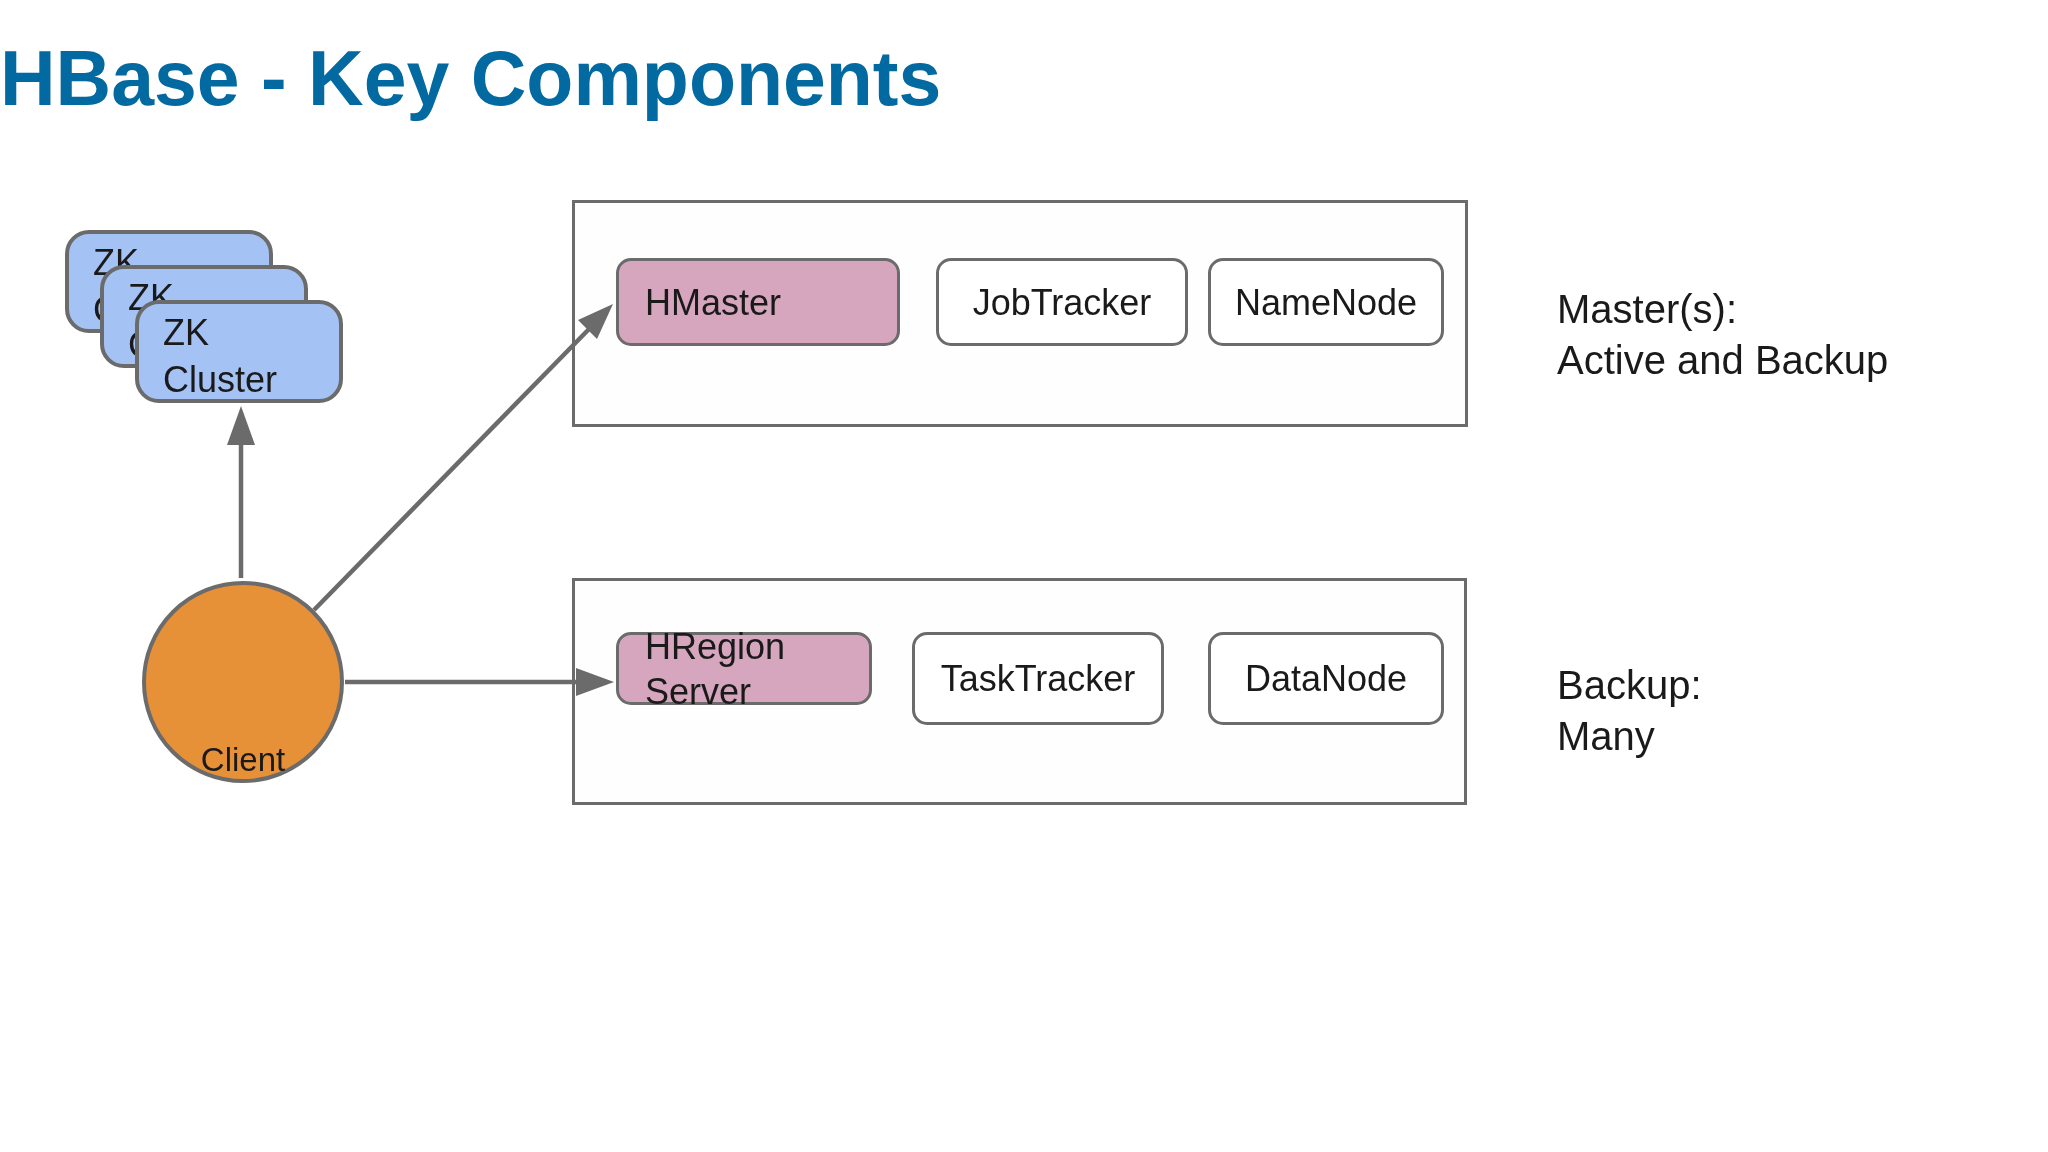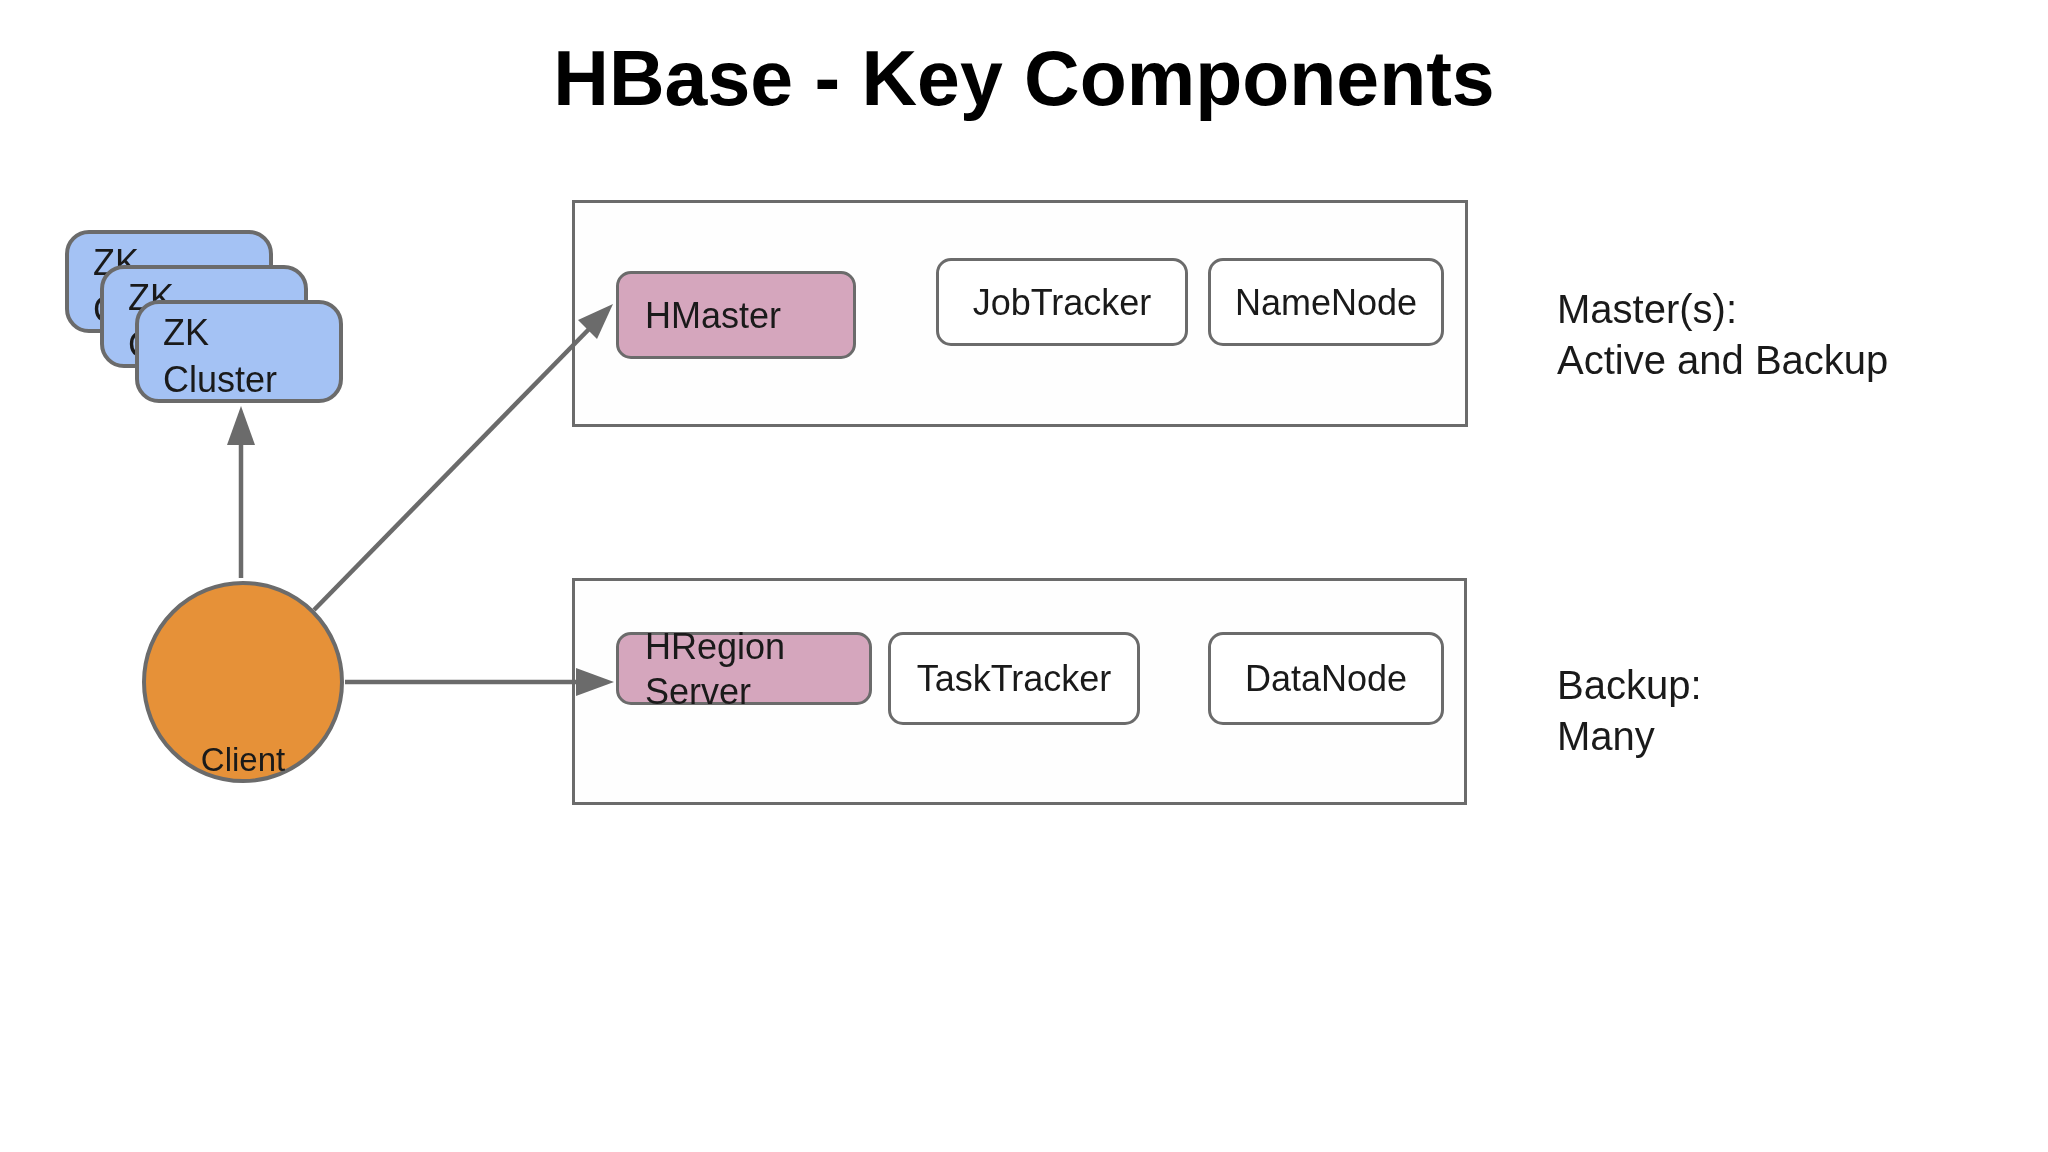--- a/index.html
+++ b/index.html
@@ -17,25 +17,25 @@
     position:relative;
     width:2048px;height:1152px;
     background:var(--c-bg);
     overflow:hidden;
   }
   .abs{position:absolute;}
 
   
   .title{
     top:34px;left:0;width:2048px;
-    text-align:center;
+    text-align:left;
     font-size:77px;
     font-weight:bold;
     letter-spacing:0px;
-    color:#000000;
+    color:#0369a1;
   }
 
   
   .zk-box{
     width:208px;height:103px;
     background:var(--c-blue);
     border:4px solid var(--c-border);
     border-radius:24px;
     padding:5px 8px 0 24px;
     font-size:36px;
@@ -75,25 +75,25 @@
     display:flex;align-items:center;justify-content:center;
     font-size:36px;
     line-height:45px;
     z-index:3;
   }
   .node.hl{
     background:var(--c-pink);
     justify-content:flex-start;
     padding-left:26px;
   }
-  .n-hmaster{left:616px;top:258px;width:240px;margin-top:13px;}
+  .n-hmaster{left:616px;top:258px;width:284px;}
   .n-jobtracker{left:936px;top:258px;width:252px;}
   .n-namenode{left:1208px;top:258px;width:236px;}
   .n-hregion{left:616px;top:632px;width:256px;height:73px;}
-  .n-tasktracker{left:888px;top:632px;width:252px;height:93px;}
+  .n-tasktracker{left:912px;top:632px;width:252px;height:93px;}
   .n-datanode{left:1208px;top:632px;width:236px;height:93px;}
   .node .lbl{max-width:215px;}
 
   
   .caption{
     left:1538px;
     font-size:40px;
     line-height:51px;
     margin-left:19px;
   }

